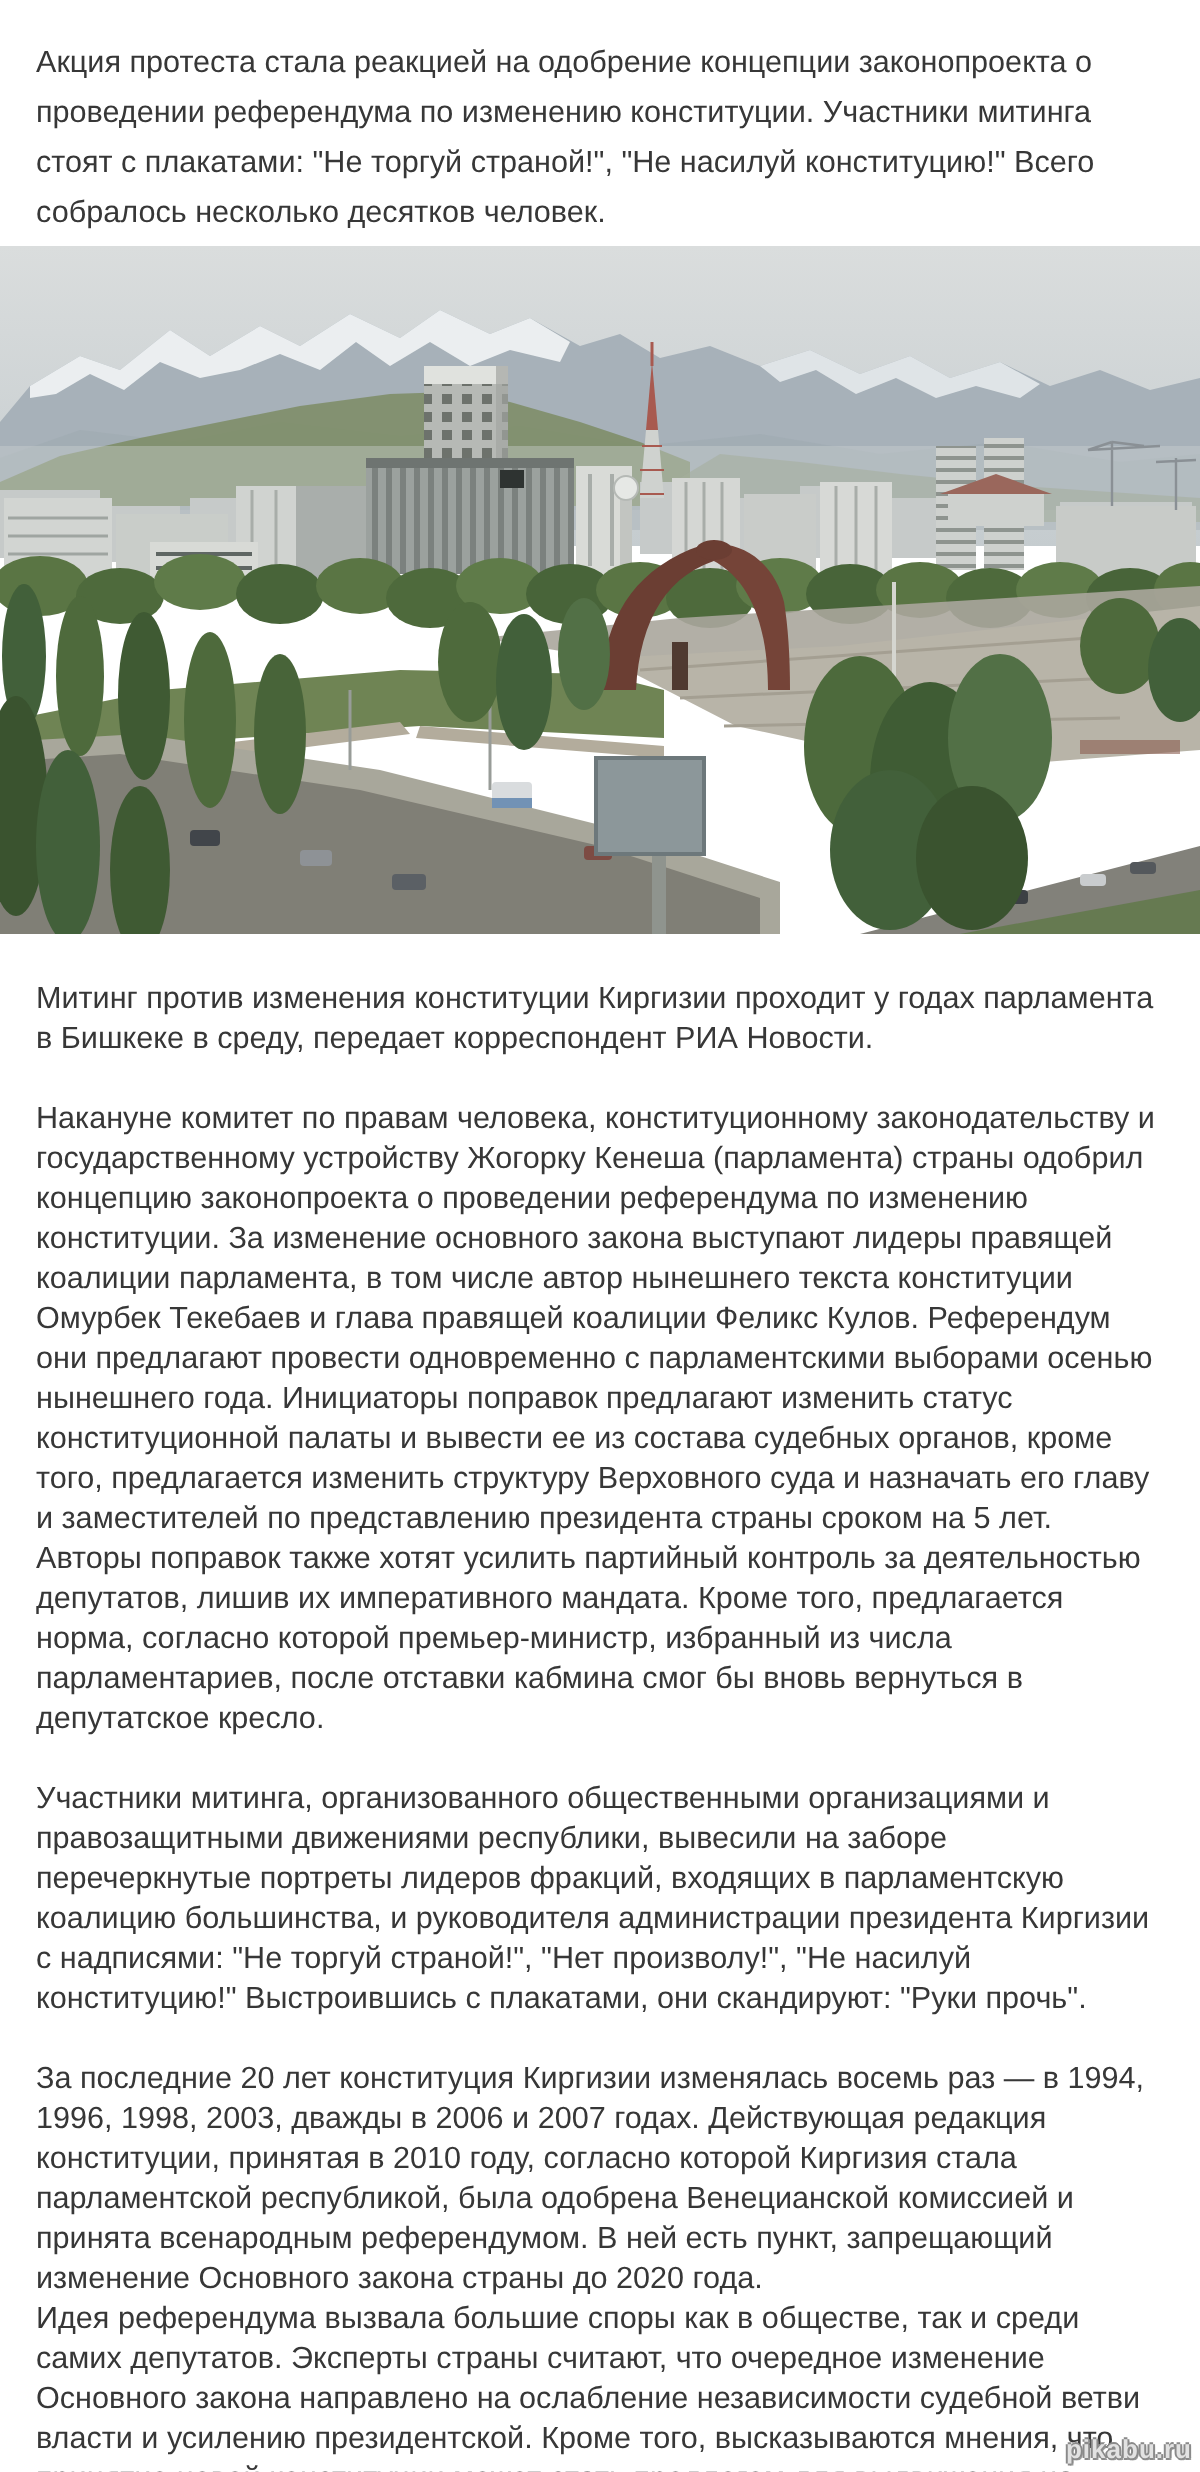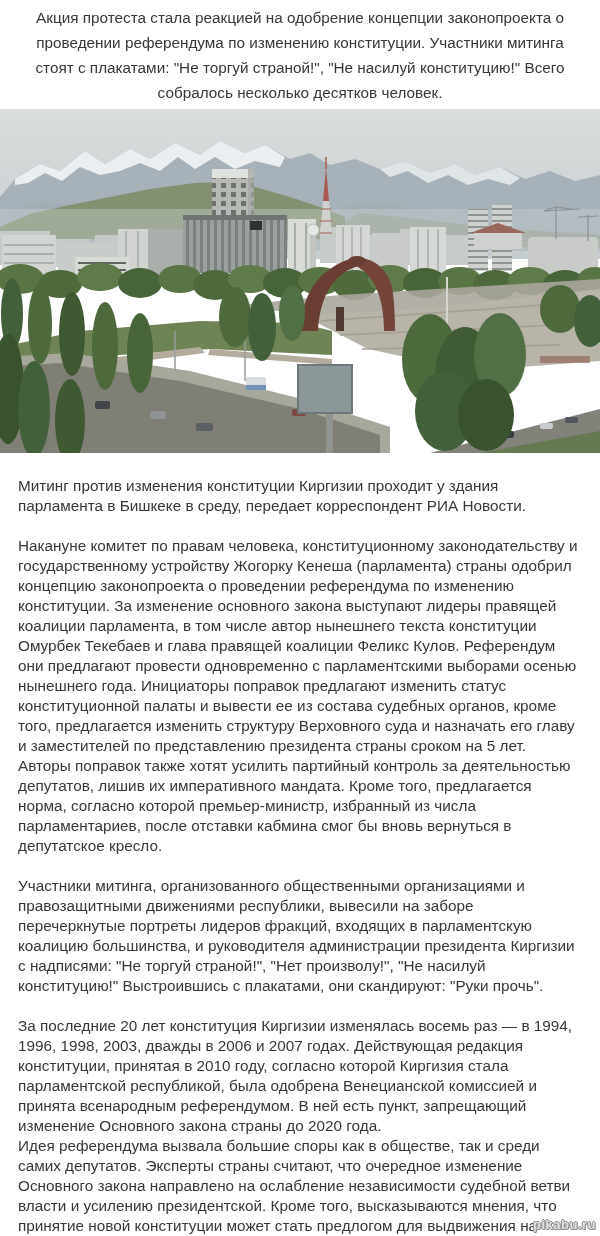--- a/index.html
+++ b/index.html
@@ -5,25 +5,24 @@
   html, body { margin: 0; padding: 0; background: #ffffff; }
   body {
     width: 600px; height: 1236px;
     position: relative; overflow: hidden;
     font-family: "Liberation Sans", "DejaVu Sans", sans-serif;
     color: #373737;
     -webkit-font-smoothing: antialiased;
   }
   .caption {
     margin: 0;
-    padding: 5px 18px 0 18px;
+    padding: 19px 18px 0 18px;
     width: 564px;
     font-size: 15.3px;
     line-height: 25px;
-    text-align: center;
   }
   figure.photo {
     margin: 4px 0 0 0; padding: 0;
     width: 600px; height: 344px;
     display: block; line-height: 0;
   }
   .article {
     padding: 23px 18px 0 18px;
     width: 564px;
     font-size: 15.3px;
@@ -250,21 +249,21 @@
         <ellipse cx="500" cy="246" rx="26" ry="42" fill="#527046"></ellipse>
         <ellipse cx="445" cy="302" rx="30" ry="40" fill="#42603a"></ellipse>
         <ellipse cx="486" cy="306" rx="28" ry="36" fill="#3a532f"></ellipse>
         <ellipse cx="560" cy="200" rx="20" ry="24" fill="#4e6a3c"></ellipse>
         <ellipse cx="590" cy="212" rx="16" ry="26" fill="#42603a"></ellipse>
       </g>
     </svg>
   </figure>
 
   <div class="article">
-    <p>Митинг против изменения конституции Киргизии проходит у здания парламента в Бишкеке в среду, передает корреспондент РИА Новости.</p>
+    <p>Митинг против изменения конституции Киргизии проходит у годах парламента в Бишкеке в среду, передает корреспондент РИА Новости.</p>
     <p>Накануне комитет по правам человека, конституционному законодательству и государственному устройству Жогорку Кенеша (парламента) страны одобрил концепцию законопроекта о проведении референдума по изменению конституции. За изменение основного закона выступают лидеры правящей коалиции парламента, в том числе автор нынешнего текста конституции Омурбек Текебаев и глава правящей коалиции Феликс Кулов. Референдум они предлагают провести одновременно с парламентскими выборами осенью нынешнего года. Инициаторы поправок предлагают изменить статус конституционной палаты и вывести ее из состава судебных органов, кроме того, предлагается изменить структуру Верховного суда и назначать его главу и заместителей по представлению президента страны сроком на 5 лет. Авторы поправок также хотят усилить партийный контроль за деятельностью депутатов, лишив их императивного мандата. Кроме того, предлагается норма, согласно которой премьер-министр, избранный из числа парламентариев, после отставки кабмина смог бы вновь вернуться в депутатское кресло.</p>
     <p>Участники митинга, организованного общественными организациями и правозащитными движениями республики, вывесили на заборе перечеркнутые портреты лидеров фракций, входящих в парламентскую коалицию большинства, и руководителя администрации президента Киргизии с надписями: "Не торгуй страной!", "Нет произволу!", "Не насилуй конституцию!" Выстроившись с плакатами, они скандируют: "Руки прочь".</p>
     <p class="tight">За последние 20 лет конституция Киргизии изменялась восемь раз — в 1994, 1996, 1998, 2003, дважды в 2006 и 2007 годах. Действующая редакция конституции, принятая в 2010 году, согласно которой Киргизия стала парламентской республикой, была одобрена Венецианской комиссией и принята всенародным референдумом. В ней есть пункт, запрещающий изменение Основного закона страны до 2020 года.</p>
     <p>Идея референдума вызвала большие споры как в обществе, так и среди самих депутатов. Эксперты страны считают, что очередное изменение Основного закона направлено на ослабление независимости судебной ветви власти и усилению президентской. Кроме того, высказываются мнения, что принятие новой конституции может стать предлогом для выдвижения на второй срок действующего президента страны, что запрещено нынешним Основным законом.</p>
 
   </div>
 
   <div class="watermark">pikabu.ru</div>
 </div>
 

